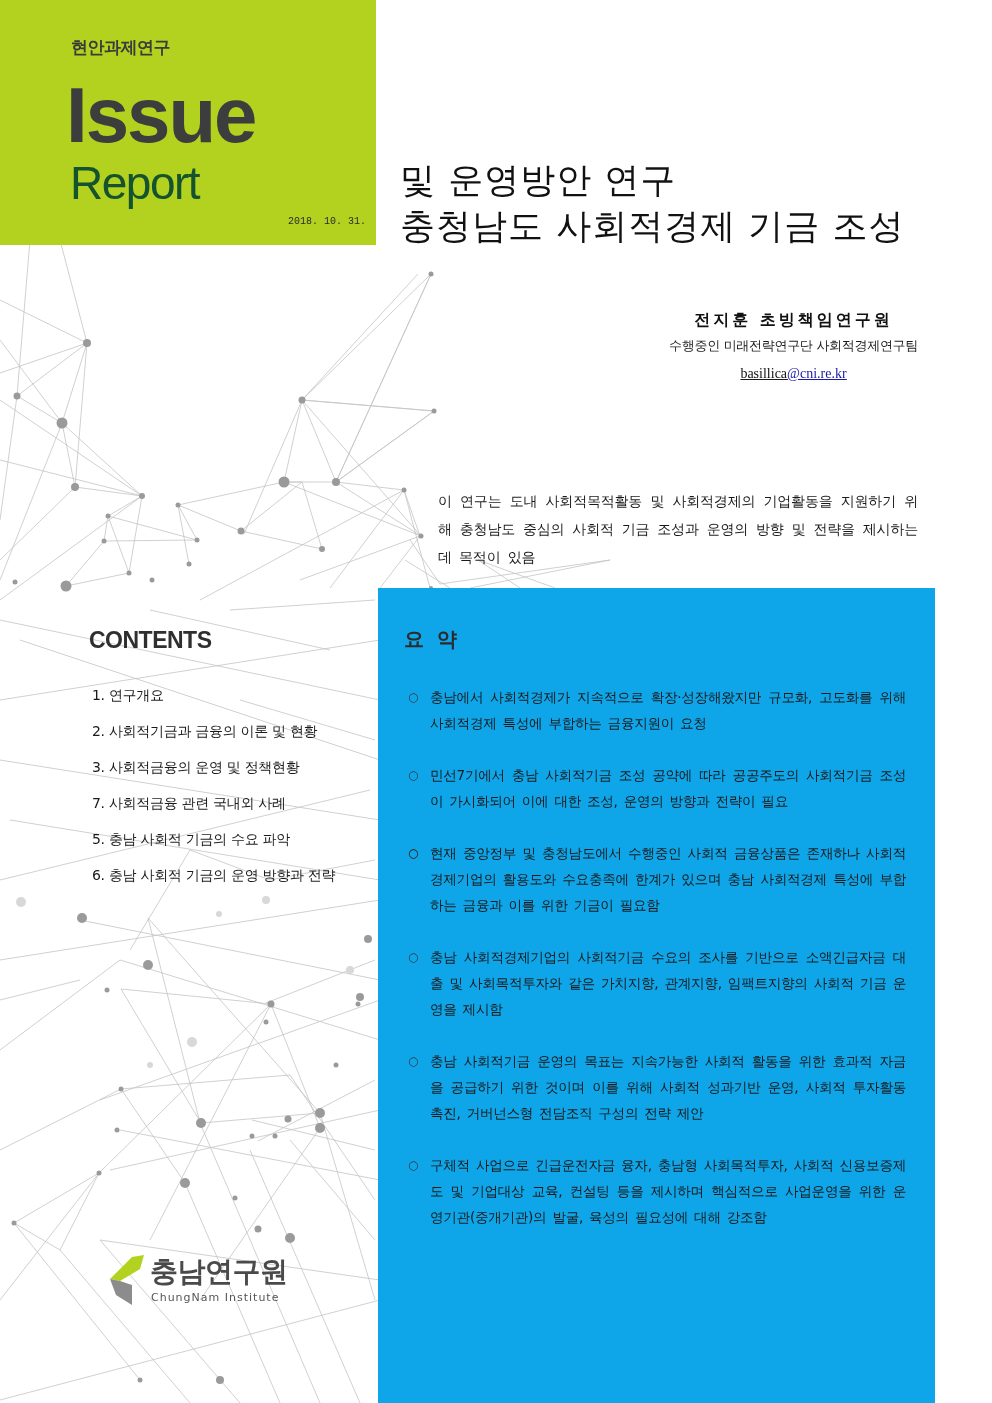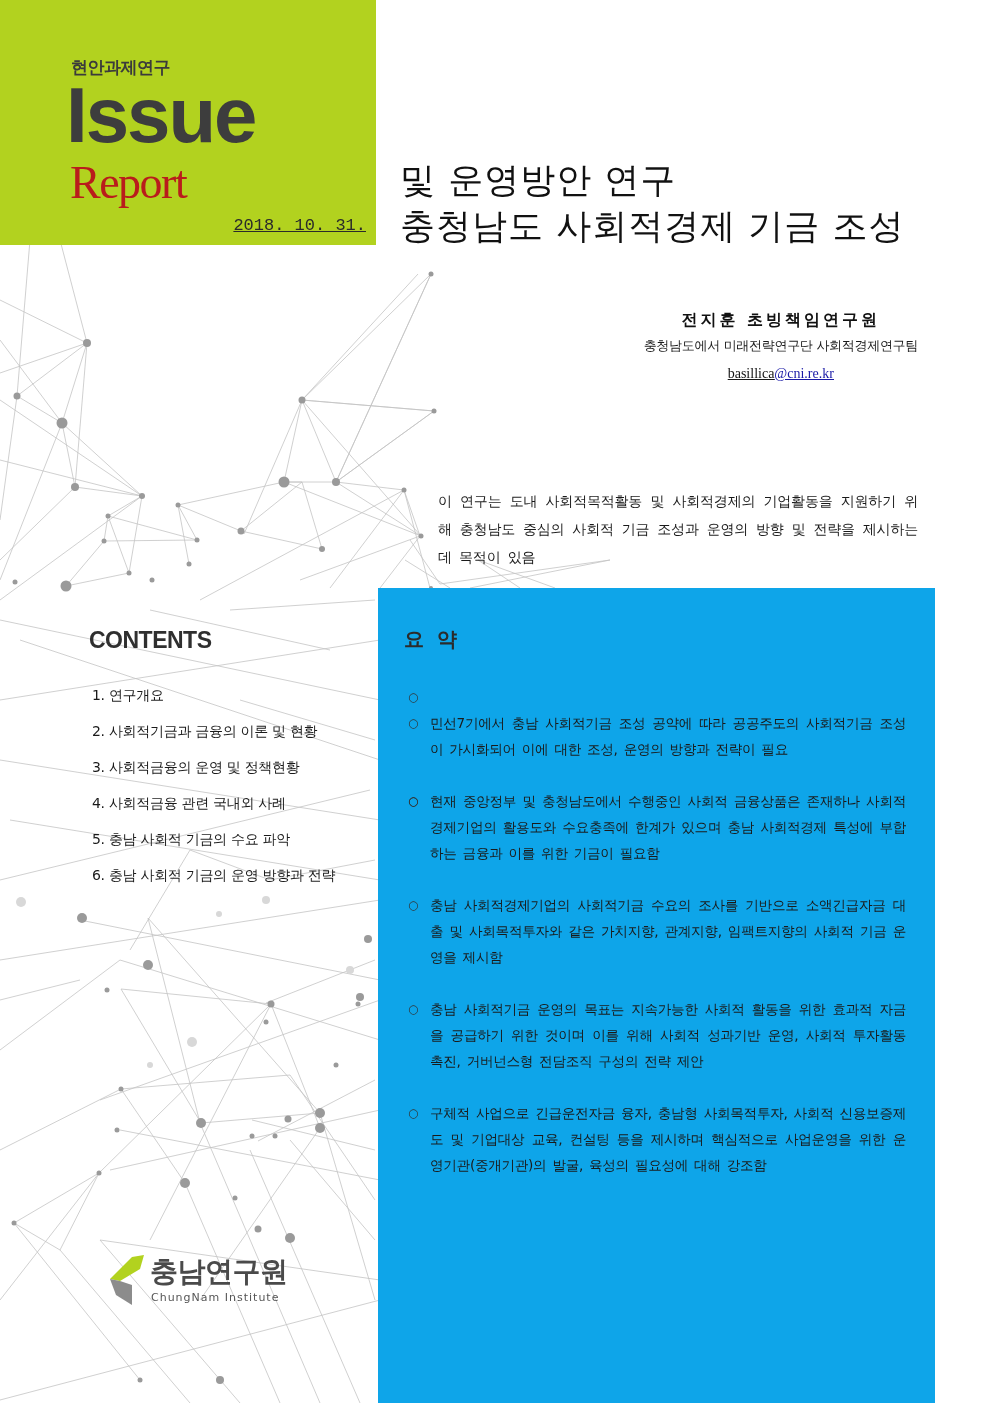--- a/index.html
+++ b/index.html
@@ -11,37 +11,37 @@
   }
   #network-bg { position: absolute; left: 0; top: 0; width: 992px; height: 1403px; z-index: 0; }
   .layer { position: absolute; z-index: 2; }
 
   
   .brand-block {
     position: absolute; left: 0; top: 0; width: 376px; height: 245px;
     background: #b2d21f; z-index: 3;
   }
   .series-label {
-    position: absolute; left: 71px; top: 56px;
+    position: absolute; left: 71px; top: 36px;
     font-family: "DejaVu Sans", sans-serif; font-weight: bold; font-size: 17px; color: #3b3b3b;
     letter-spacing: -0.5px;
   }
   .issue-word {
     position: absolute; left: 66px; top: 76px;
     font-family: "Liberation Sans", sans-serif; font-weight: bold; font-size: 78px; line-height: 78px;
     color: #3d3d3d; letter-spacing: -2px;
   }
   .report-word {
     position: absolute; left: 70px; top: 160px;
-    font-family: Liberation Serif, serif; font-size: 46px; line-height: 46px; color: #b91c1c;
+    font-family: Liberation Sans, sans-serif; font-size: 46px; line-height: 46px; color: #14532d;
     letter-spacing: -1.5px;
   }
   .report-date {
     position: absolute; right: 10px; top: 216px;
-    font-family: "Liberation Mono", monospace; font-size: 17px; color: #2a2a2a; text-decoration: underline;
+    font-family: "Liberation Mono", monospace; font-size: 10px; color: #2a2a2a;
   }
 
   
   .doc-title {
     position: absolute; left: 400px; top: 157px; width: 540px;
     font-family: "DejaVu Sans", sans-serif; font-size: 35px; line-height: 46px; color: #111;
     letter-spacing: 1px;
   }
 
   
@@ -294,43 +294,44 @@
   <div class="report-date">2018. 10. 31.</div>
 </div>
 
 <h1 class="doc-title layer" style="margin:0;font-weight:normal;">
   <div>및 운영방안 연구</div>
   <div>충청남도 사회적경제 기금 조성</div>
 </h1>
 
 <div class="author-block layer">
   <div class="author-name">전지훈 초빙책임연구원</div>
-  <div class="author-affil">충청남도에서 미래전략연구단 사회적경제연구팀</div>
+  <div class="author-affil">수행중인 미래전략연구단 사회적경제연구팀</div>
   <div class="author-email">
     <span class="email-user">basillica</span><a>@cni.re.kr</a>
   </div>
 </div>
 
 <p class="abstract layer" style="margin:0;">이 연구는 도내 사회적목적활동 및 사회적경제의 기업활동을 지원하기 위해 충청남도 중심의 사회적 기금 조성과 운영의 방향 및 전략을 제시하는데 목적이 있음</p>
 
 <div class="contents-title layer">CONTENTS</div>
 <ul class="contents-list layer">
   <li>1. 연구개요</li>
   <li>2. 사회적기금과 금융의 이론 및 현황</li>
   <li>3. 사회적금융의 운영 및 정책현황</li>
-  <li>4. 사회적금융 관련 국내외 사례</li>
+  <li>7. 사회적금융 관련 국내외 사례</li>
   <li>5. 충남 사회적 기금의 수요 파악</li>
   <li>6. 충남 사회적 기금의 운영 방향과 전략</li>
 </ul>
 
 <section class="summary-box">
   <div class="summary-title">요 약</div>
   <ul class="summary-list">
     <li class="summary-item" style="margin-bottom:26px;">
       <span class="bullet">○</span>
+      <span>충남에서 사회적경제가 지속적으로 확장·성장해왔지만 규모화, 고도화를 위해 사회적경제 특성에 부합하는 금융지원이 요청</span>
     </li>
     <li class="summary-item" style="margin-bottom:26px;">
       <span class="bullet">○</span>
       <span>민선7기에서 충남 사회적기금 조성 공약에 따라 공공주도의 사회적기금 조성이 가시화되어 이에 대한 조성, 운영의 방향과 전략이 필요</span>
     </li>
     <li class="summary-item" style="margin-bottom:26px;">
       <span class="bullet">○</span>
     </li>
     <li class="summary-item" style="margin-bottom:26px;">
       <span class="bullet">○</span>

